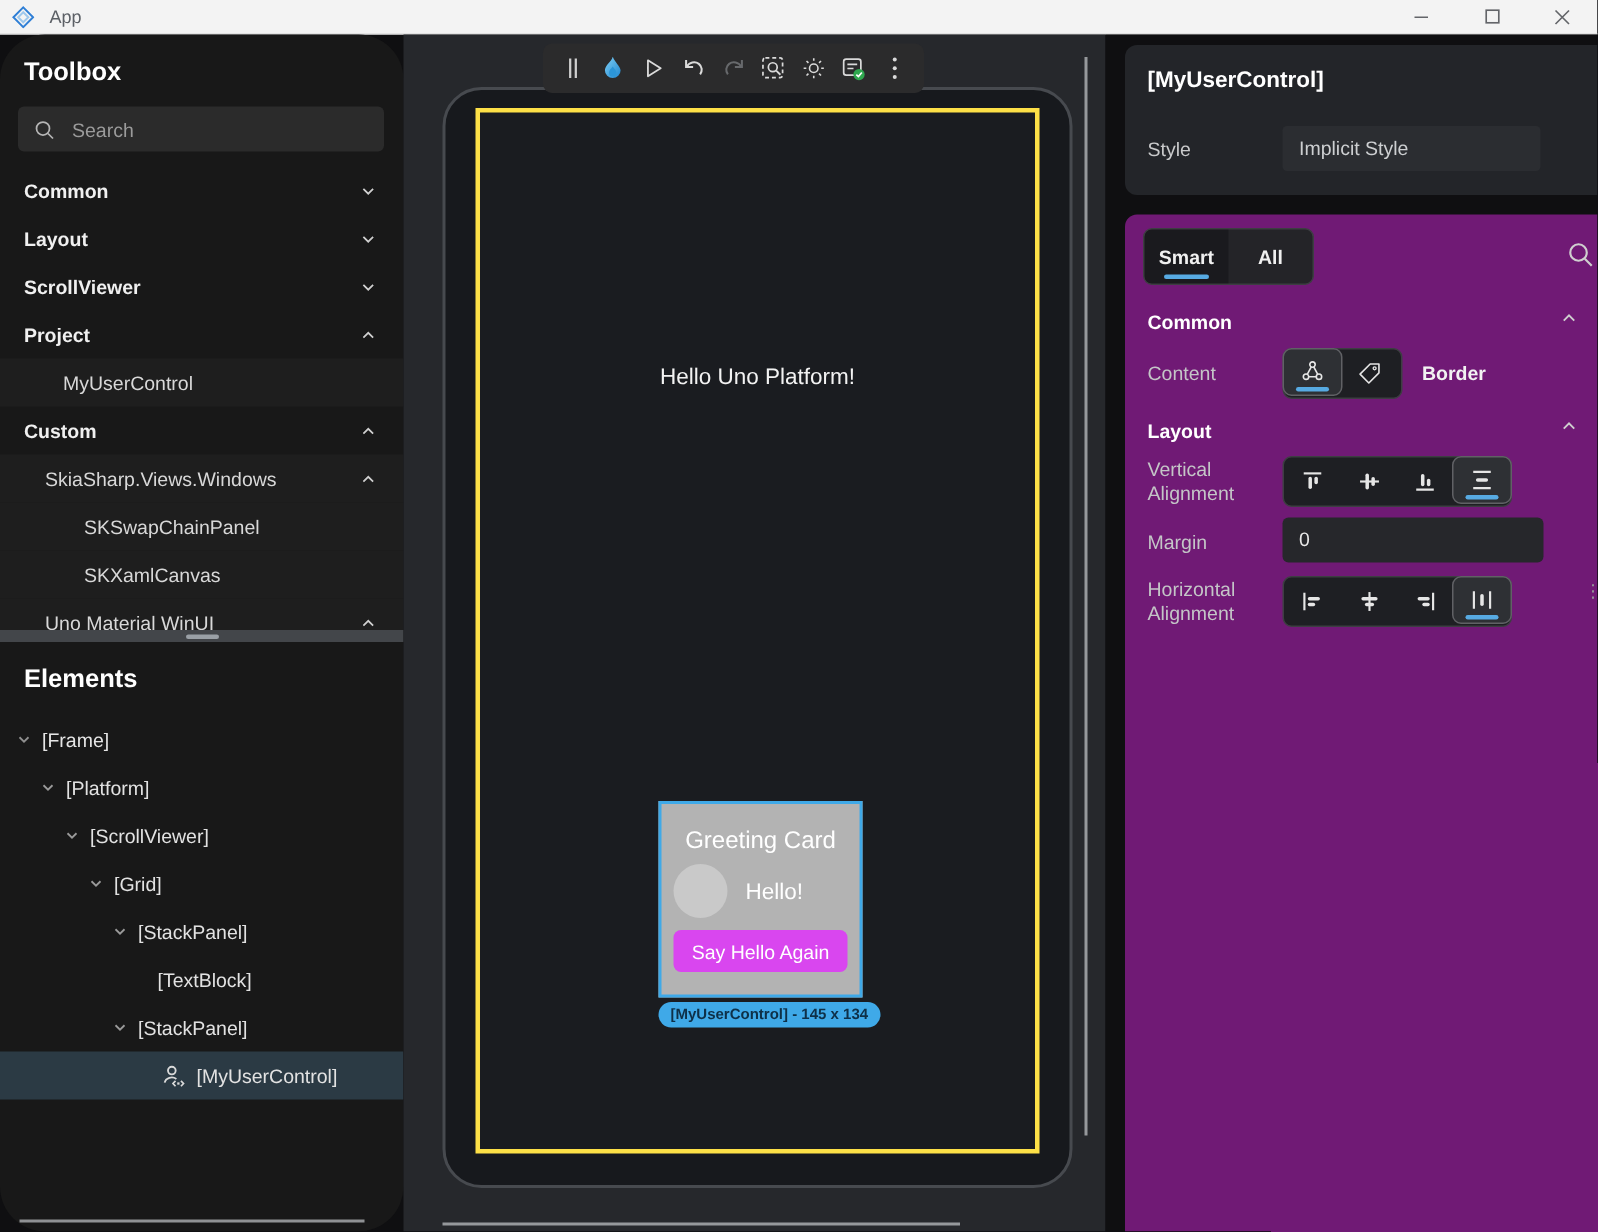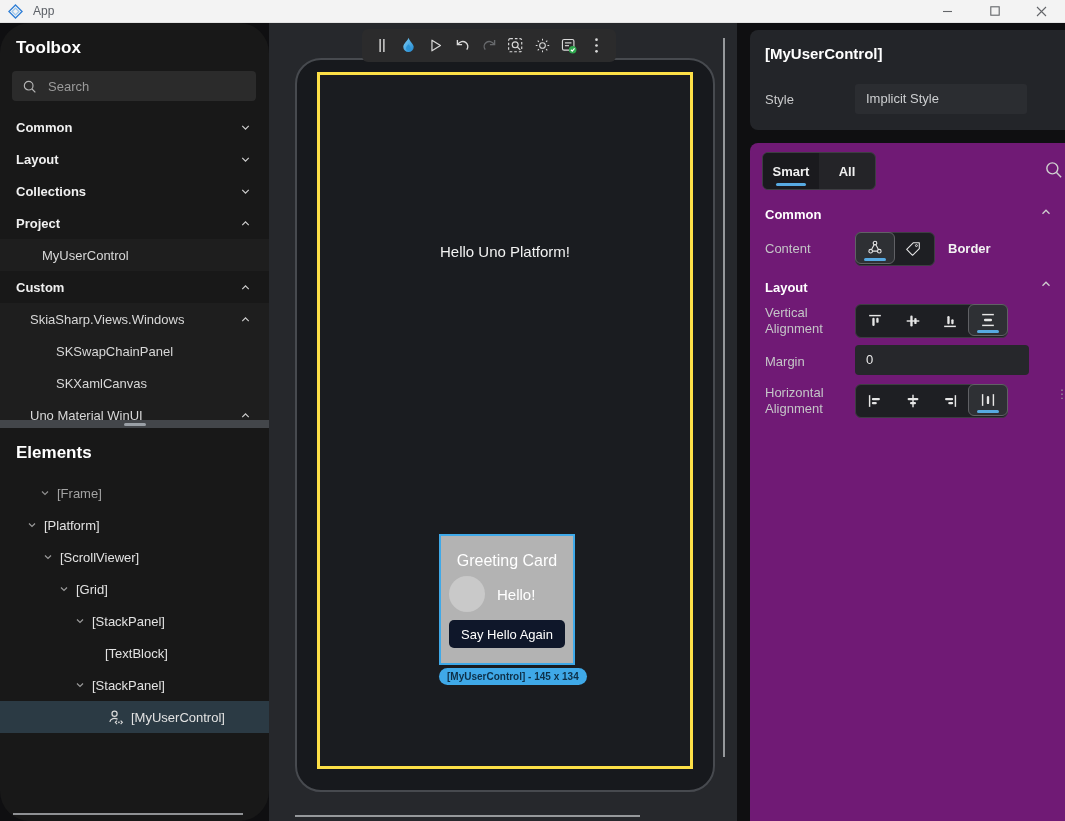--- a/index.html
+++ b/index.html
@@ -28,21 +28,21 @@
   .tb-row.item { color:#d8d8d8; background:#1e1e1e; }
   .tb-row .chev { position:absolute; right:17px; display:flex; }
 
   .splitter { height:8px; background:#43464a; position:relative; }
   .splitter .handle { position:absolute; left:50%; top:3px; width:22px; height:3px;
     background:#9aa0a6; transform:translateX(-50%); border-radius:2px; }
 
   .elements { height:393px; position:relative; overflow:hidden; }
   .el-list { margin-top:14px; }
   .el-row { height:32px; display:flex; align-items:center; font-size:13px; color:#e2e2e2; }
-  .el-row.dim { color:#a3a3a3;padding-left:29px; }
+  .el-row.dim { color:#e5e5e5; }
   .el-row.selected { background:#2b3a44; }
   .el-chev { display:flex; margin-left:var(--ind,10px); width:12px; }
   .el-label { margin-left:6px; }
   .el-label.noind { margin-left:var(--ind,105px); }
   .el-icon { display:flex; margin-left:var(--ind,106px); }
   .bottom-line { position:absolute; left:13px; bottom:6px; width:230px; height:2px; background:#8f9194; }
 
   
   .canvas-col { flex:1; background:#26282c; position:relative; }
   .dtoolbar { position:absolute; left:93px; top:6px; width:254px; height:33px; background:#2b2b2c;
@@ -55,21 +55,21 @@
   .screen { position:absolute; left:20px; top:12px; width:376px; height:697px;
     border:3px solid #fde047; background:#1a1c20; }
   .hello { position:absolute; top:168px; left:0; width:100%; text-align:center; color:#f2f2f2; font-size:15px; }
 
   .selwrap { position:absolute; left:119px; top:459px; width:136px; height:131px;
     border:2px solid #3fa9e8; background:#b3b3b3; }
   .card-title { text-align:center; margin-top:16px; color:#ffffff; font-weight:normal; font-size:16px; }
   .card-row { display:flex; align-items:center; margin:6px 0 0 8px; }
   .avatar { width:36px; height:36px; border-radius:50%; background:#c9c9c9; flex-shrink:0; }
   .card-hello { color:#ffffff; font-size:15px; margin-left:12px; }
-  .card-btn { margin:8px auto 0; width:116px; height:28px; background:#0f172a; border-radius:5px;
+  .card-btn { margin:8px auto 0; width:116px; height:28px; background:#d946ef; border-radius:5px;
     color:#ffffff; font-size:13px; display:flex; align-items:center; justify-content:center; }
   .badgewrap { position:absolute; top:593px; left:119px; width:136px; display:flex; }
   .badge-pill { background:#3fa9e8; color:#0e3048; font-size:10px; font-weight:bold;
     padding:3px 8px; border-radius:9px; white-space:nowrap; }
 
   .vscroll { position:absolute; left:454px; top:15px; width:2px; height:719px; background:#95989b; }
   .hscroll { position:absolute; left:26px; top:792px; width:345px; height:2px; background:#95989b; }
 
   
   .right { width:328px; background:#0f0f11; position:relative; flex-shrink:0; }
@@ -160,21 +160,21 @@
       </div>
       <div class="tb-row header" style="--ind:16px">
         <span>Layout</span>
         <span class="chev">
             <svg width="13" height="13" viewBox="0 0 20 20">
               <polyline points="5,7.5 10,12.5 15,7.5" fill="none" stroke="#cfcfcf" stroke-width="1.8"></polyline>
             </svg>
           </span>
       </div>
       <div class="tb-row header" style="--ind:16px">
-        <span>Collections</span>
+        <span>ScrollViewer</span>
         <span class="chev">
             <svg width="13" height="13" viewBox="0 0 20 20">
               <polyline points="5,7.5 10,12.5 15,7.5" fill="none" stroke="#cfcfcf" stroke-width="1.8"></polyline>
             </svg>
           </span>
       </div>
       <div class="tb-row header" style="--ind:16px">
         <span>Project</span>
         <span class="chev">
             <svg width="13" height="13" viewBox="0 0 20 20">

